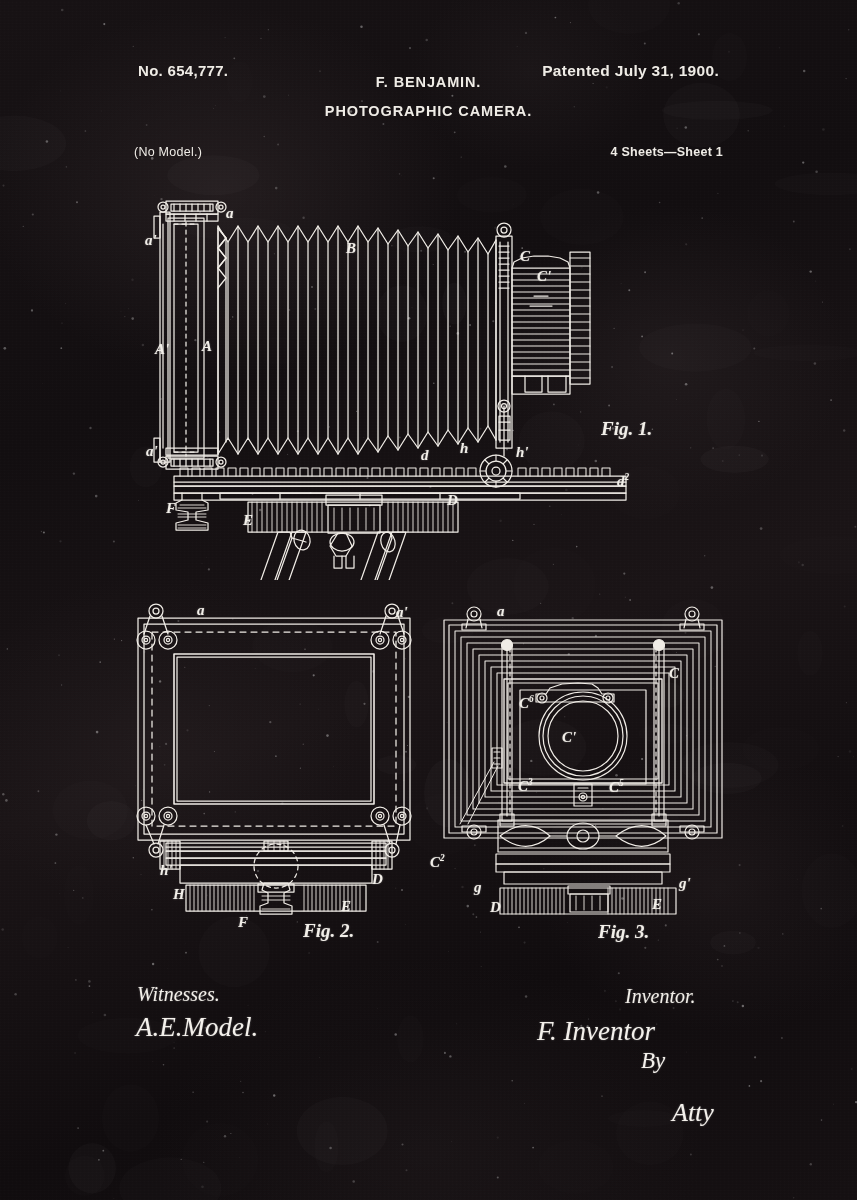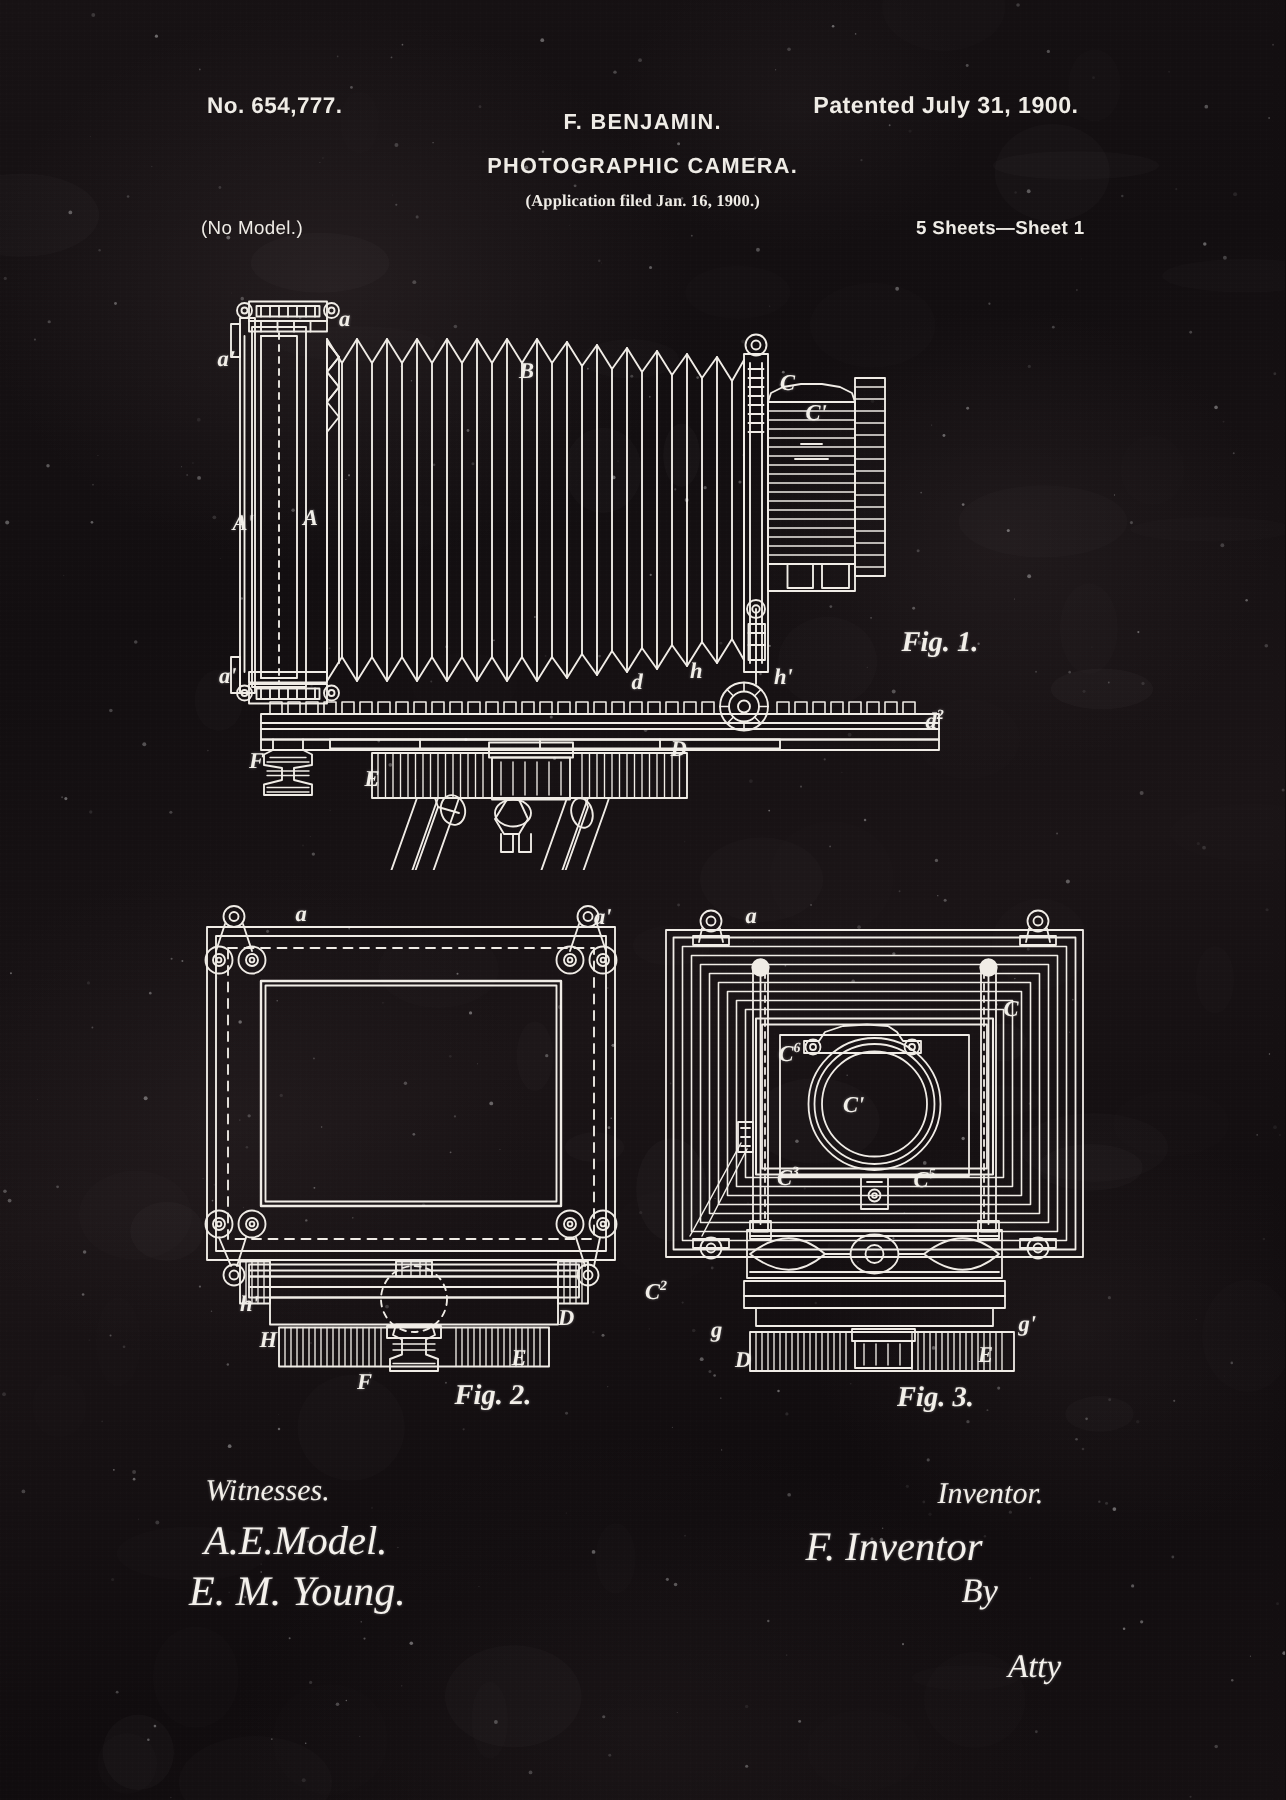--- a/index.html
+++ b/index.html
@@ -64,23 +64,22 @@
 </style>
 </head>
 <body>
 
 <div id="page">
 
   <div class="hdr" id="hdr-patno">No. 654,777.</div>
   <div class="hdr" id="hdr-patented">Patented July 31, 1900.</div>
   <div class="hdr" id="hdr-title">PHOTOGRAPHIC CAMERA.</div>
   <div class="hdr" id="hdr-inventor">F. BENJAMIN.</div>
-  <div class="hdr" id="hdr-appl">(Application filed Jan. 16, 1900.)</div>
   <div class="hdr" id="hdr-nomodel">(No Model.)</div>
-  <div class="hdr" id="hdr-sheets">5 Sheets—Sheet 1</div>
+  <div class="hdr" id="hdr-sheets">4 Sheets—Sheet 1</div>
 
   <svg class="dwg" style="left:130px;top:190px;" width="530" height="390" viewBox="0 0 530 390">
     <g fill="none" stroke="#f0ece6" stroke-width="1.25" stroke-linecap="round" stroke-linejoin="round">
 
       <rect x="38" y="28" width="36" height="240"></rect>
       <rect x="44" y="34" width="24" height="228"></rect>
       <path d="M56 32 L56 266" stroke-dasharray="4 4"></path>
       <path d="M44 34 L68 34 M44 262 L68 262" stroke-dasharray="4 4"></path>
       <rect x="30" y="22" width="10" height="250"></rect>
       <path d="M33 34 L33 258"></path>
@@ -469,26 +468,25 @@
   <div class="ref" style="left:609px;top:778px;"><span>C</span><sup>5</sup></div>
   <div class="ref" style="left:519px;top:694px;"><span>C</span><sup>6</sup></div>
   <div class="ref" style="left:474px;top:879px;">g</div>
   <div class="ref" style="left:679px;top:875px;">g'</div>
   <div class="ref" style="left:490px;top:899px;">D</div>
   <div class="ref" style="left:652px;top:896px;">E</div>
   <div class="figcap" style="left:598px;top:921px;">Fig. 3.</div>
 
   <div class="sigtitle" style="left:137px;top:983px;">Witnesses.</div>
   <div class="sig" style="left:136px;top:1012px;font-size:27px;">A.E.Model.</div>
-  <div class="sig" style="left:126px;top:1046px;font-size:28px;">E. M. Young.</div>
 
   <div class="sigtitle" style="left:625px;top:985px;text-align:right;">Inventor.</div>
   <div class="sig" style="left:537px;top:1016px;font-size:27px;">F. Inventor</div>
   <div class="sig" style="left:641px;top:1048px;font-size:23px;">By</div>
-  <div class="sig" style="left:672px;top:1098px;font-size:22px;">Atty</div>
+  <div class="sig" style="left:672px;top:1098px;font-size:26px;">Atty</div>
 
   <div id="grain"></div>
   <svg id="specks" width="857" height="1200">
       <circle cx="264.2" cy="136.5" r="0.71" fill="#ffffff" opacity="0.21"></circle>
       <circle cx="480.6" cy="428.8" r="0.99" fill="#ffffff" opacity="0.10"></circle>
       <circle cx="89.4" cy="986.1" r="0.89" fill="#ffffff" opacity="0.34"></circle>
       <circle cx="225.1" cy="37.6" r="0.57" fill="#ffffff" opacity="0.15"></circle>
       <circle cx="209.1" cy="340.1" r="0.62" fill="#ffffff" opacity="0.12"></circle>
       <circle cx="206.8" cy="557.7" r="0.32" fill="#ffffff" opacity="0.16"></circle>
       <circle cx="185.7" cy="943.1" r="0.28" fill="#ffffff" opacity="0.13"></circle>

